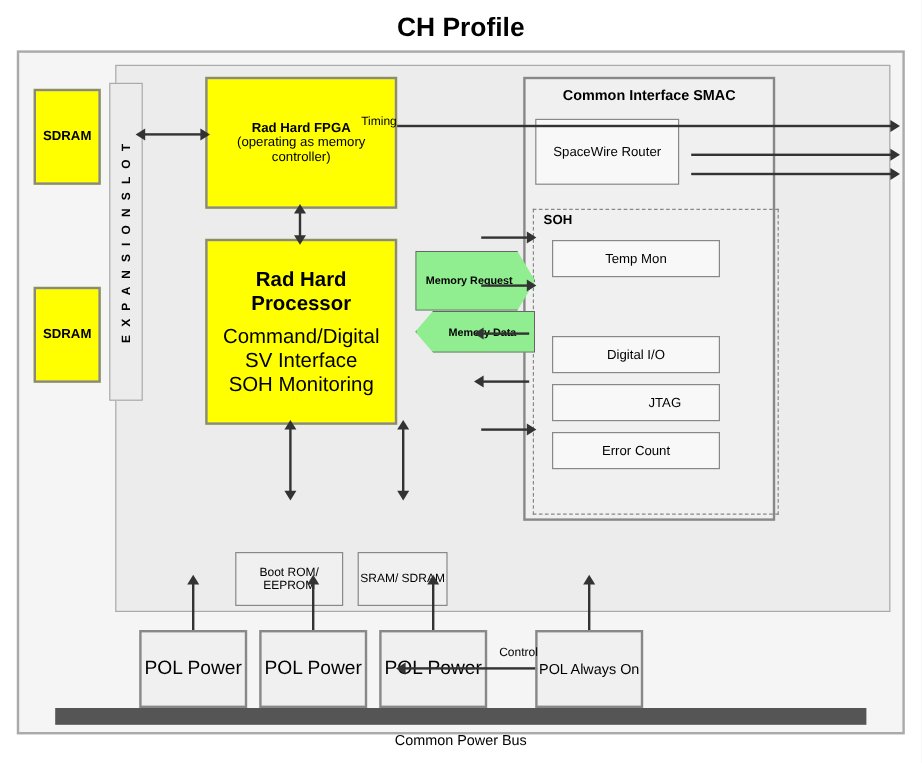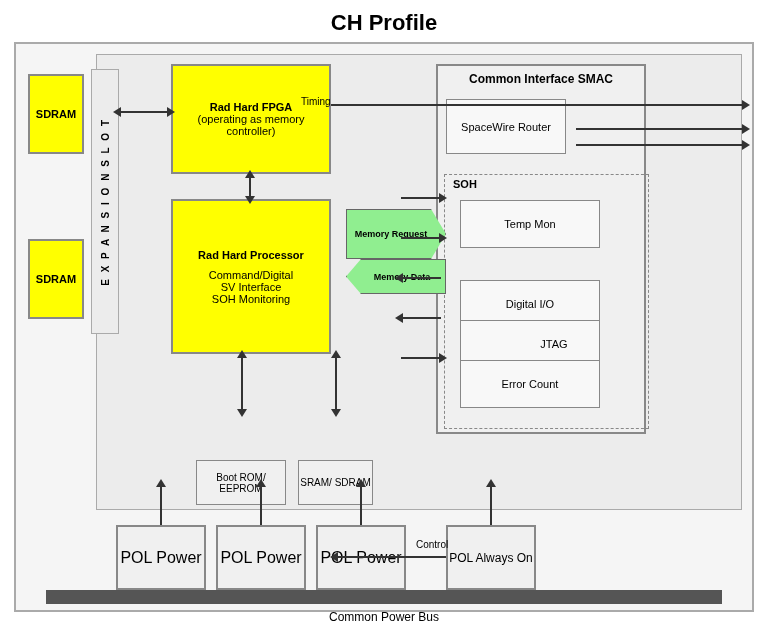--- a/index.html
+++ b/index.html
@@ -120,21 +120,21 @@
       top: 155px;
       left: 155px;
       width: 160px;
       height: 155px;
       background: #ffff00;
       border: 2px solid #888;
       display: flex;
       align-items: center;
       justify-content: center;
       text-align: center;
-      font-size: 11px;
+      font-size: 17px;
     }
 
     
     .smac-box {
       position: absolute;
       top: 20px;
       left: 420px;
       width: 210px;
       height: 370px;
       border: 2px solid #888;
@@ -182,21 +182,21 @@
       left: 8px;
       font-size: 11px;
       font-weight: bold;
     }
 
     
     .soh-item {
       position: absolute;
       left: 15px;
       width: 140px;
-      height: 48px;
+      height: 31px;
       border: 1.5px solid #888;
       background: #f8f8f8;
       display: flex;
       align-items: center;
       justify-content: center;
       font-size: 11px;
     }
 
     .pol-box {
       width: 90px;

